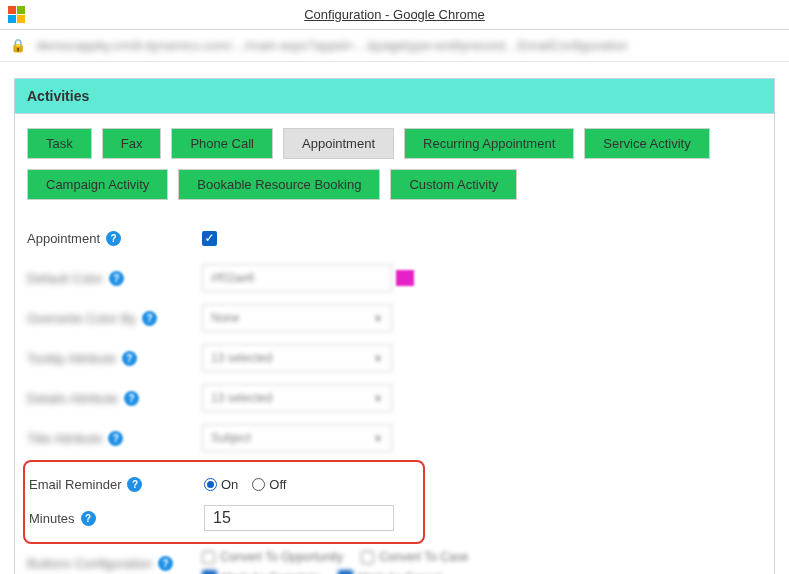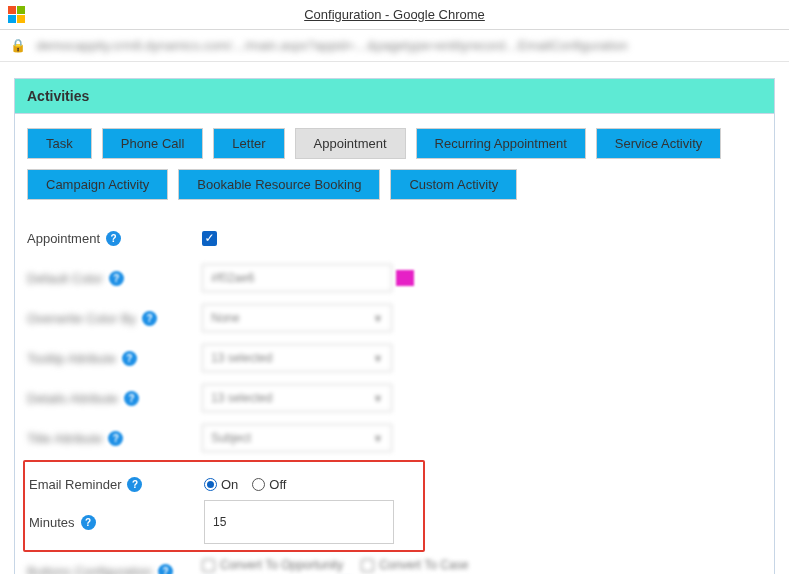--- a/index.html
+++ b/index.html
@@ -75,21 +75,21 @@
     padding: 14px 12px 10px 12px;
   }
   .tabs {
     display: flex;
     flex-wrap: wrap;
     gap: 10px;
     margin-bottom: 18px;
   }
   .tab {
     border: 1px solid #cfcfcf;
-    background: #0ea5e9;
+    background: #22c55e;
     padding: 7px 18px;
     font-size: 13px;
     color: #333;
     cursor: pointer;
   }
   .tab.active {
     background: #e0e0e0;
   }
   .form-row {
     display: flex;
@@ -165,21 +165,21 @@
   .color-swatch {
     width: 18px;
     height: 16px;
     background: #e621c6;
     display: inline-block;
     margin-left: 4px;
     filter: blur(1px);
   }
   .highlight-box {
     border: 2px solid #e33a2f;
-    border-radius: 2px;
+    border-radius: 8px;
     padding: 6px 6px 6px 4px;
     margin: 2px 0 6px -4px;
     width: 402px;
   }
   .radio-group {
     display: flex;
     align-items: center;
     gap: 14px;
   }
   .radio {
@@ -200,24 +200,24 @@
   }
   .radio-outer.off { border-color:#555; }
   .radio-inner {
     width: 7px;
     height: 7px;
     background: #0b62c4;
     border-radius: 50%;
   }
   .text-input {
     border: 1px solid #cfcfcf;
-    height: 44px;
+    height: 26px;
     width: 190px;
     padding: 0 8px;
-    font-size: 12px;
+    font-size: 16px;
     color: #333;
     background: #fff;
   }
   .buttons-config {
     display: flex;
     flex-direction: column;
     gap: 6px;
     filter: blur(2px);
     color: #777;
   }
@@ -246,22 +246,22 @@
   <span class="addr-blur">democappity.crm8.dynamics.com/…/main.aspx?appid=…&amp;pagetype=entityrecord…EmailConfiguration</span>
 </div>
 
 <div class="page">
   <div class="panel">
     <div class="panel-header">Activities</div>
     <div class="panel-body">
 
       <div class="tabs">
         <div class="tab">Task</div>
+        <div class="tab">Fax</div>
         <div class="tab">Phone Call</div>
-        <div class="tab">Letter</div>
         <div class="tab active">Appointment</div>
         <div class="tab">Recurring Appointment</div>
         <div class="tab">Service Activity</div>
         <div class="tab">Campaign Activity</div>
         <div class="tab">Bookable Resource Booking</div>
         <div class="tab">Custom Activity</div>
       </div>
 
       <div class="form-row">
         <div class="form-label">

